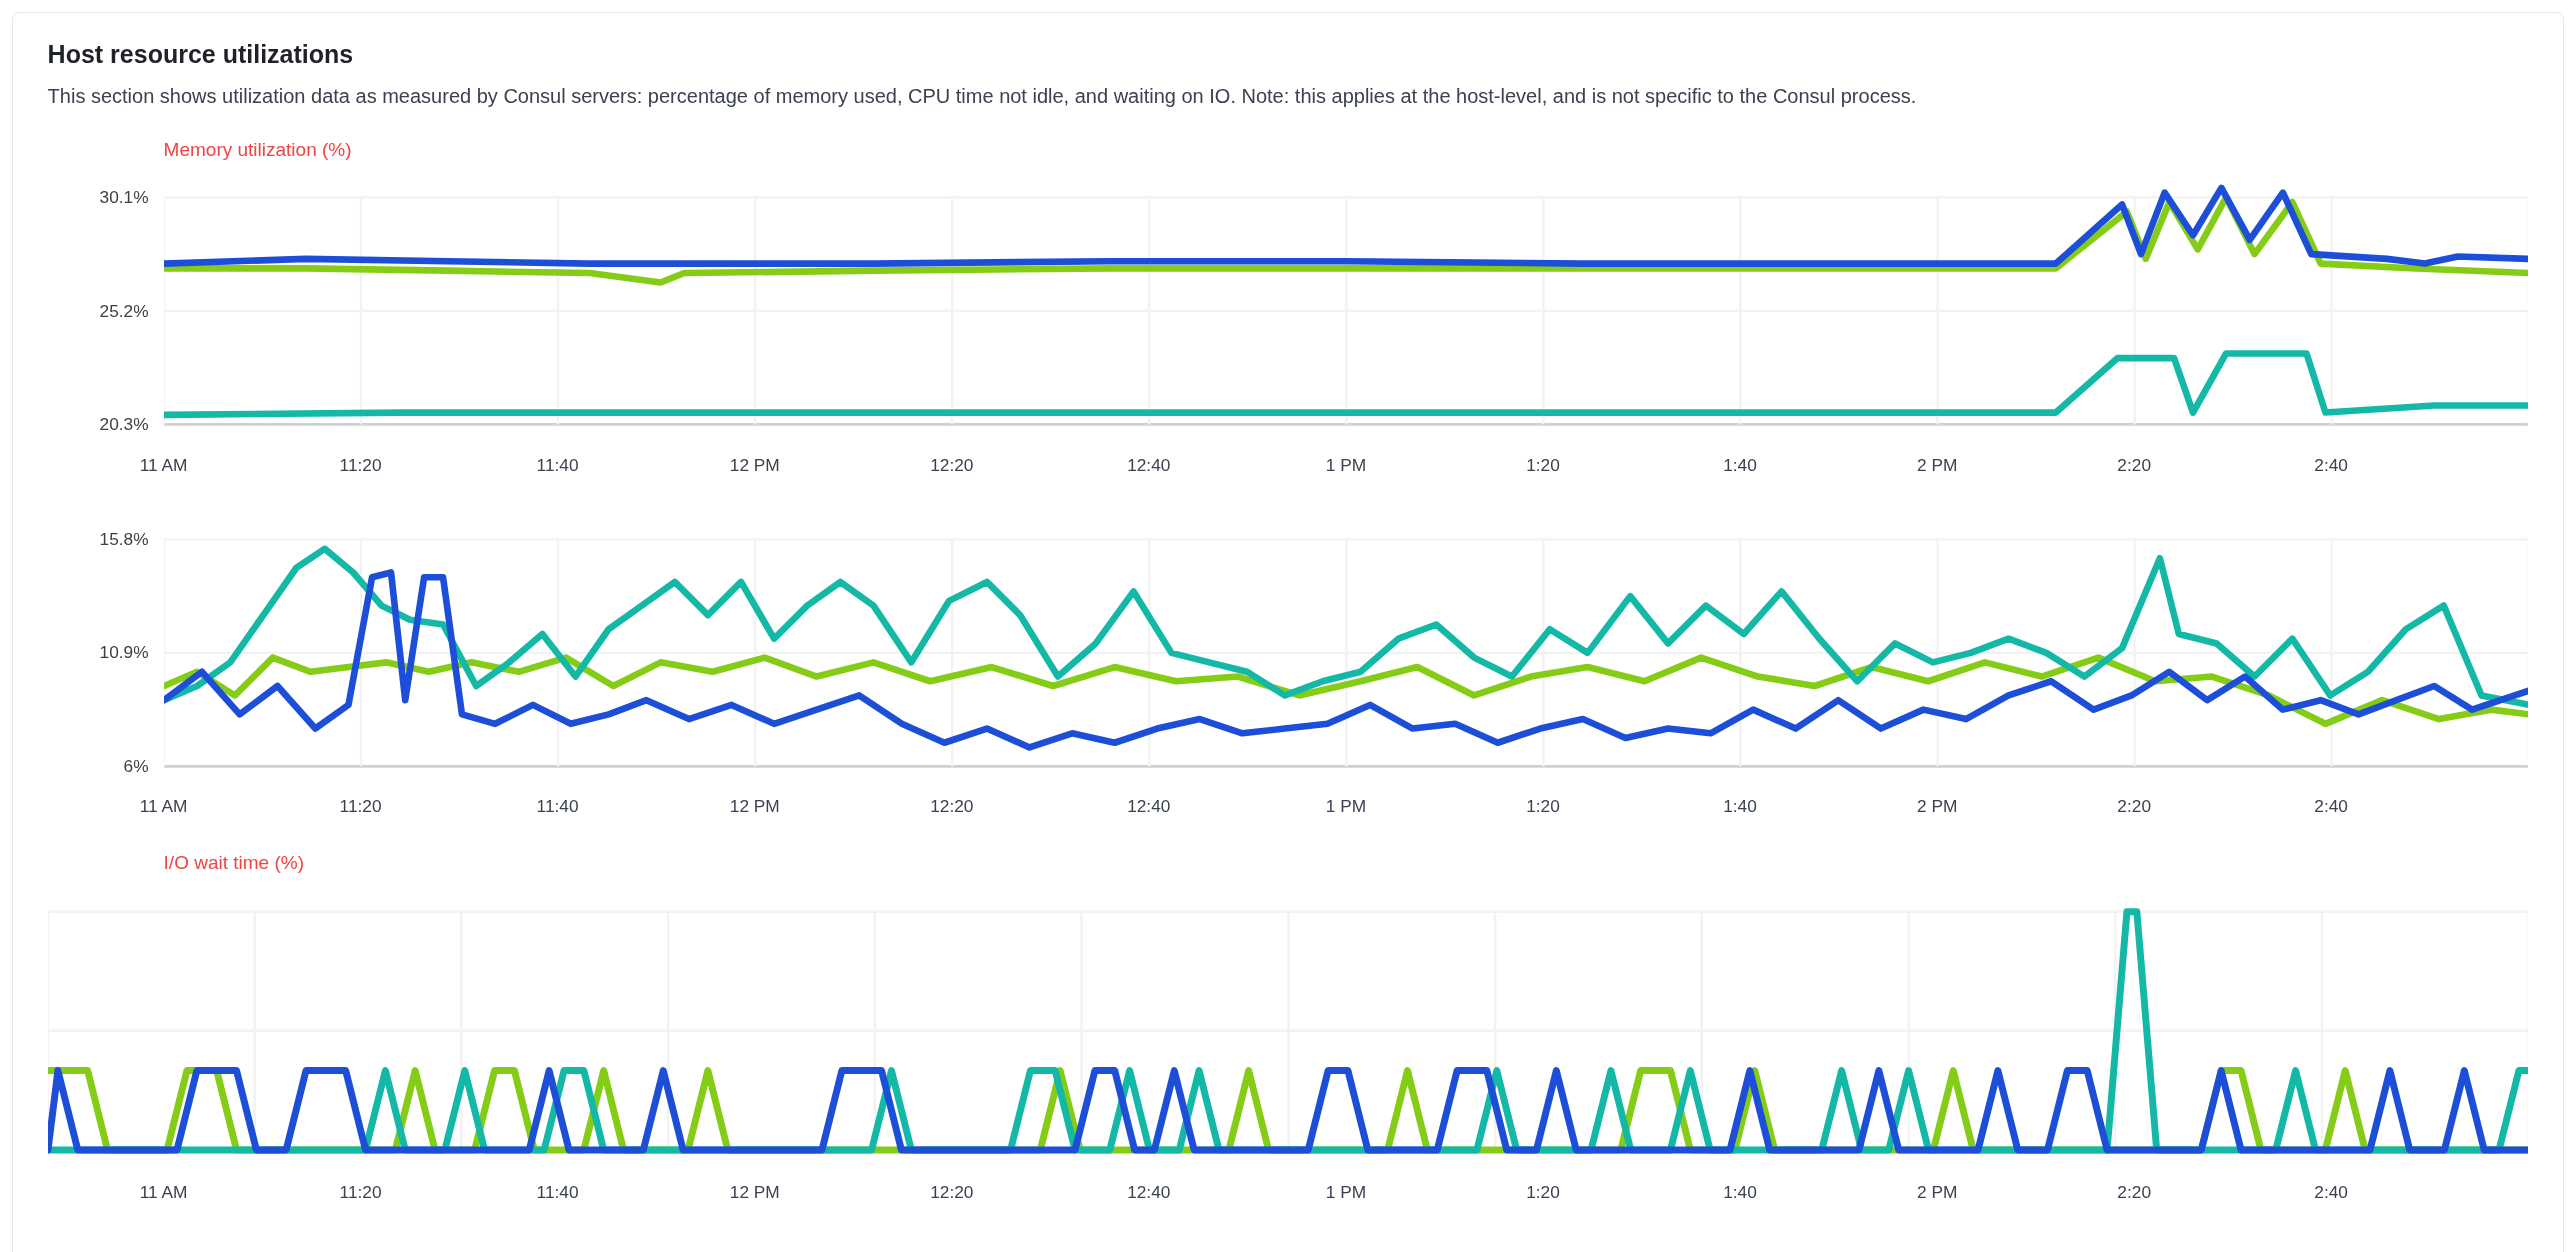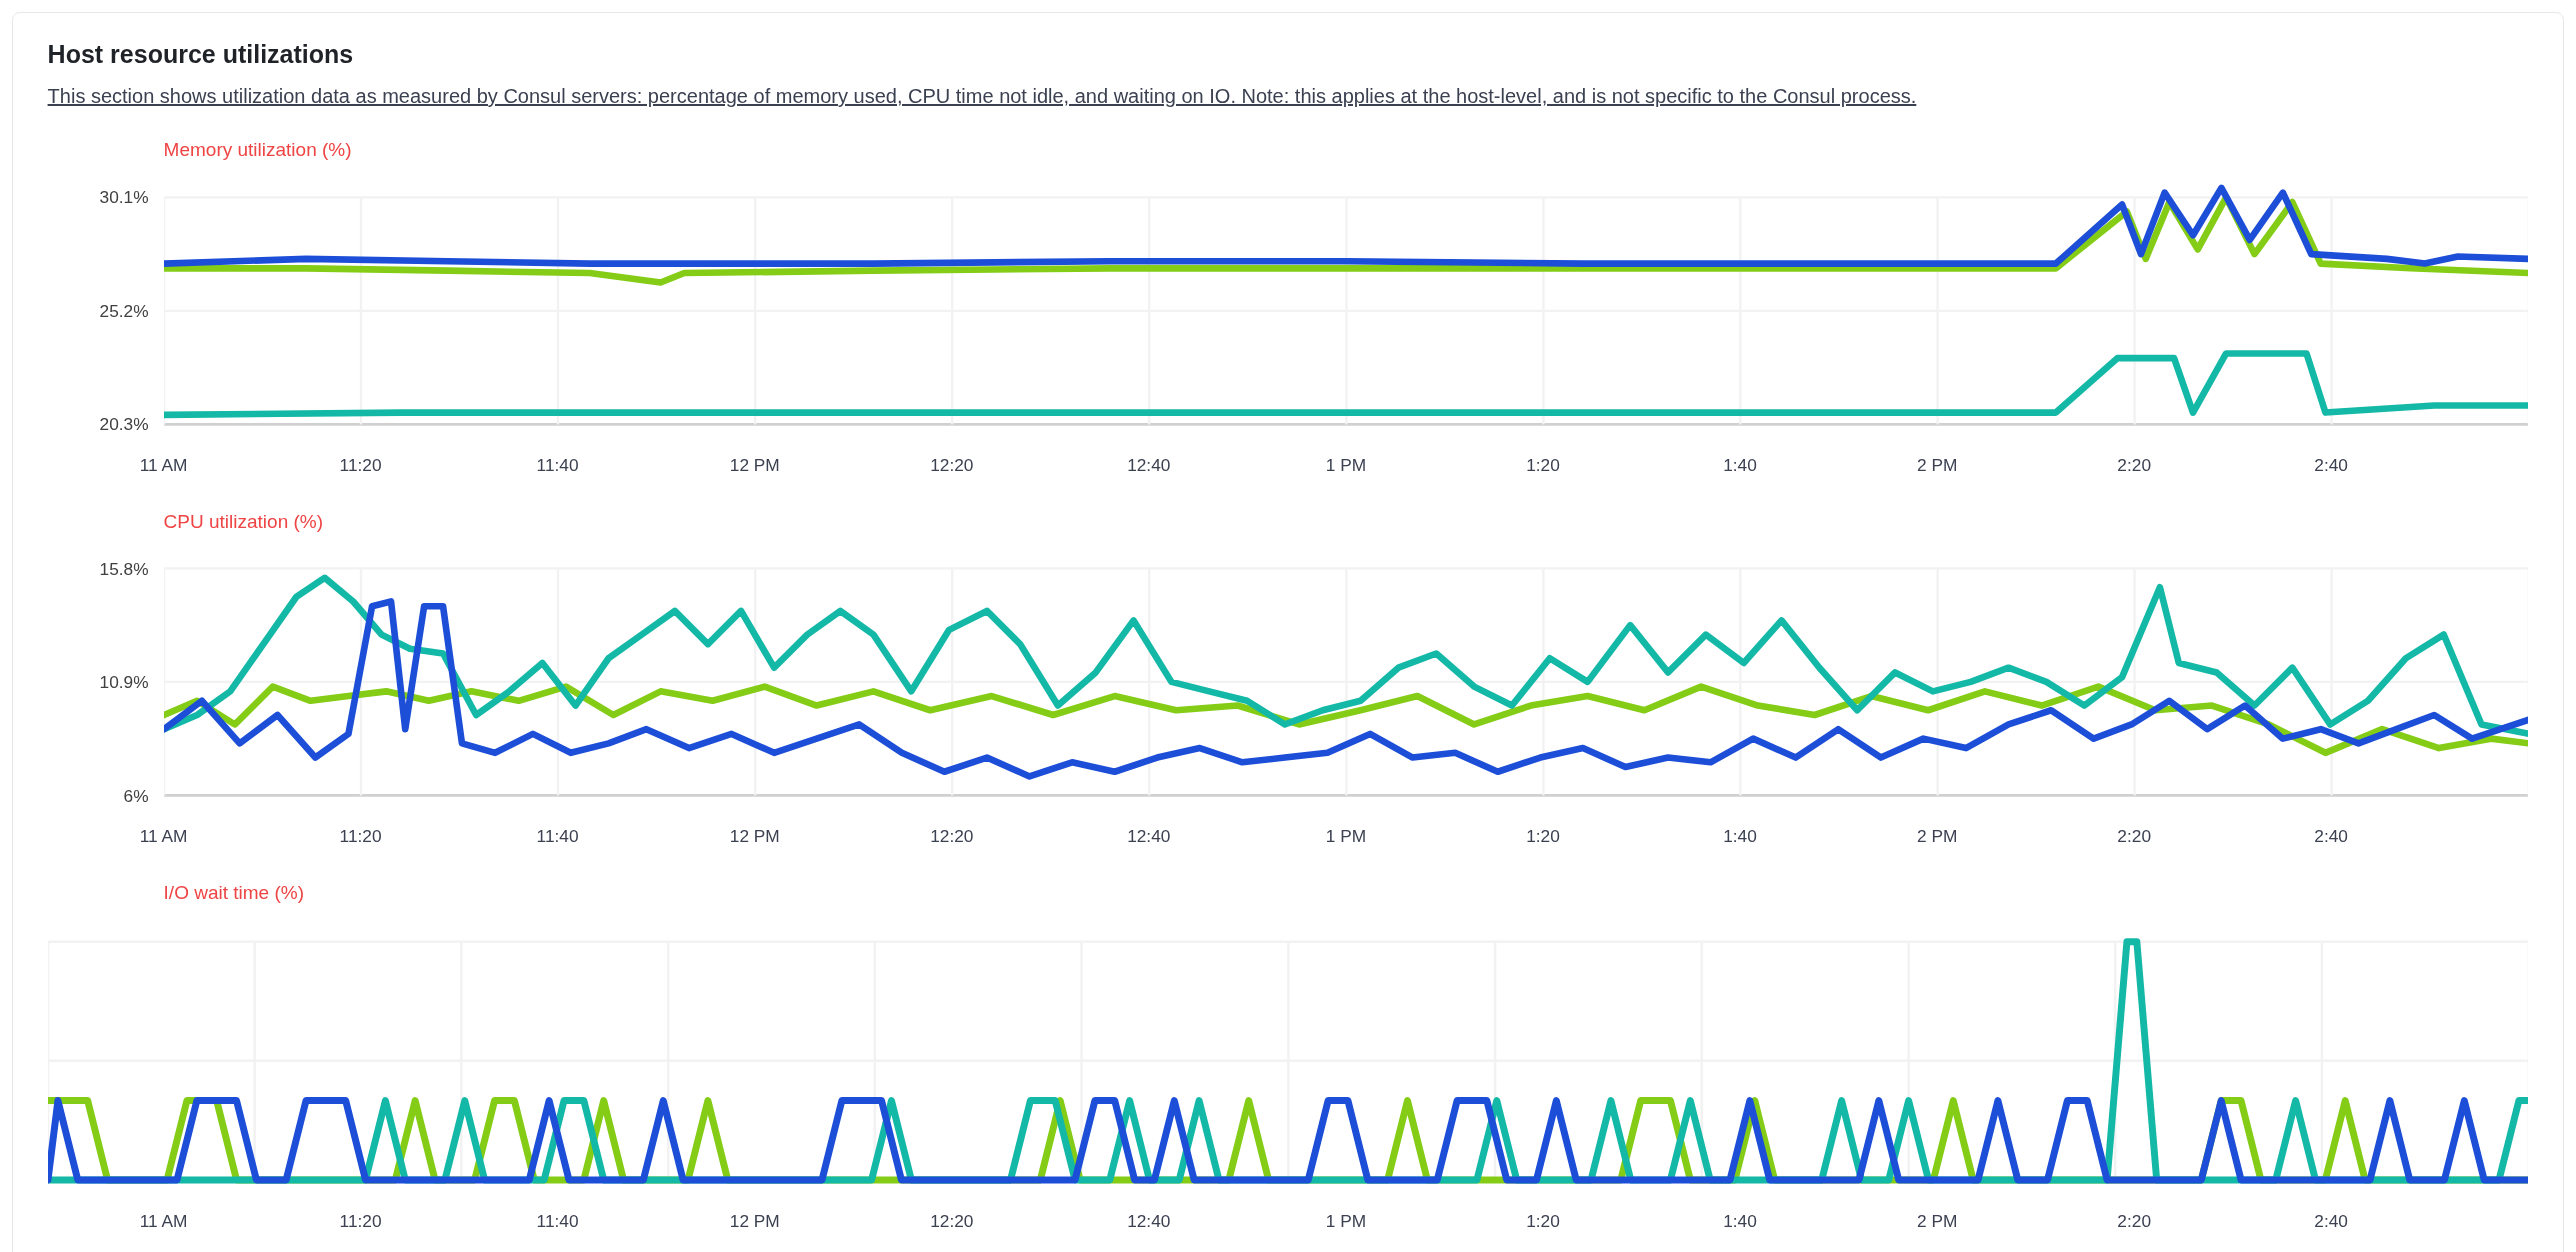--- a/index.html
+++ b/index.html
@@ -1,19 +1,19 @@
 <!DOCTYPE html>
 <html><head>
 <meta charset="utf-8">
 <style>
   * { box-sizing: border-box; }
   html, body { margin:0; padding:0; font-family: -apple-system, BlinkMacSystemFont, "Segoe UI", Helvetica, Arial, sans-serif; color:#3b4151; background:#fff; }
   .card { border:1px solid #e6e7eb; border-radius:7.7px; padding:27px 35px 23px 35px; margin:11.6px; }
   .section-title { font-size:25px; font-weight:600; color:#1f2328; margin:0 0 13.5px 0; }
-  .section-desc { font-size:20px; color:#3b4151; margin:0 0 29px 0; line-height:1.4;text-decoration:underline; }
+  .section-desc { font-size:20px; color:#3b4151; margin:0 0 29px 0; line-height:1.4; }
   .chart-block { margin:0 0 29px 0; }
   .chart-title { font-size:19px; color:#ef4444; font-weight:400; margin:0 0 7.7px 116px; }
   .chart-row { display:flex; align-items:stretch; }
   .y-axis { width:116px; position:relative; }
   .y-tick { position:absolute; right:15px; font-size:17.3px; color:#404040; transform:translateY(-50%); }
   .plot-wrap { flex:1; position:relative; }
   .x-axis { display:flex; margin-left:116px; margin-top:2px; }
   .x-tick { font-size:17.3px; color:#3b4151; position:absolute; transform:translateX(-50%); }
   .x-axis-inner { position:relative; height:27px; flex:1; }
   svg.plot { display:block; width:100%; }
@@ -80,21 +80,20 @@
       <span class="x-tick" style="left:58.33%">1:20</span>
       <span class="x-tick" style="left:66.66%">1:40</span>
       <span class="x-tick" style="left:75%">2 PM</span>
       <span class="x-tick" style="left:83.33%">2:20</span>
       <span class="x-tick" style="left:91.66%">2:40</span>
     </div>
       </div>
   </div>
 
   <div class="chart-block">
-    <div class="chart-title">CPU utilization (%)</div>
     <div class="chart-row">
       <div class="y-axis">
         <span class="y-tick" style="top:10%">15.8%</span>
         <span class="y-tick" style="top:50%">10.9%</span>
         <span class="y-tick" style="top:90%">6%</span>
       </div>
       <div class="plot-wrap">
         <svg class="plot" viewBox="0 0 1000 120" preserveAspectRatio="none">
           <g>
             <line class="grid-line" x1="0" y1="12" x2="1000" y2="12"></line>

